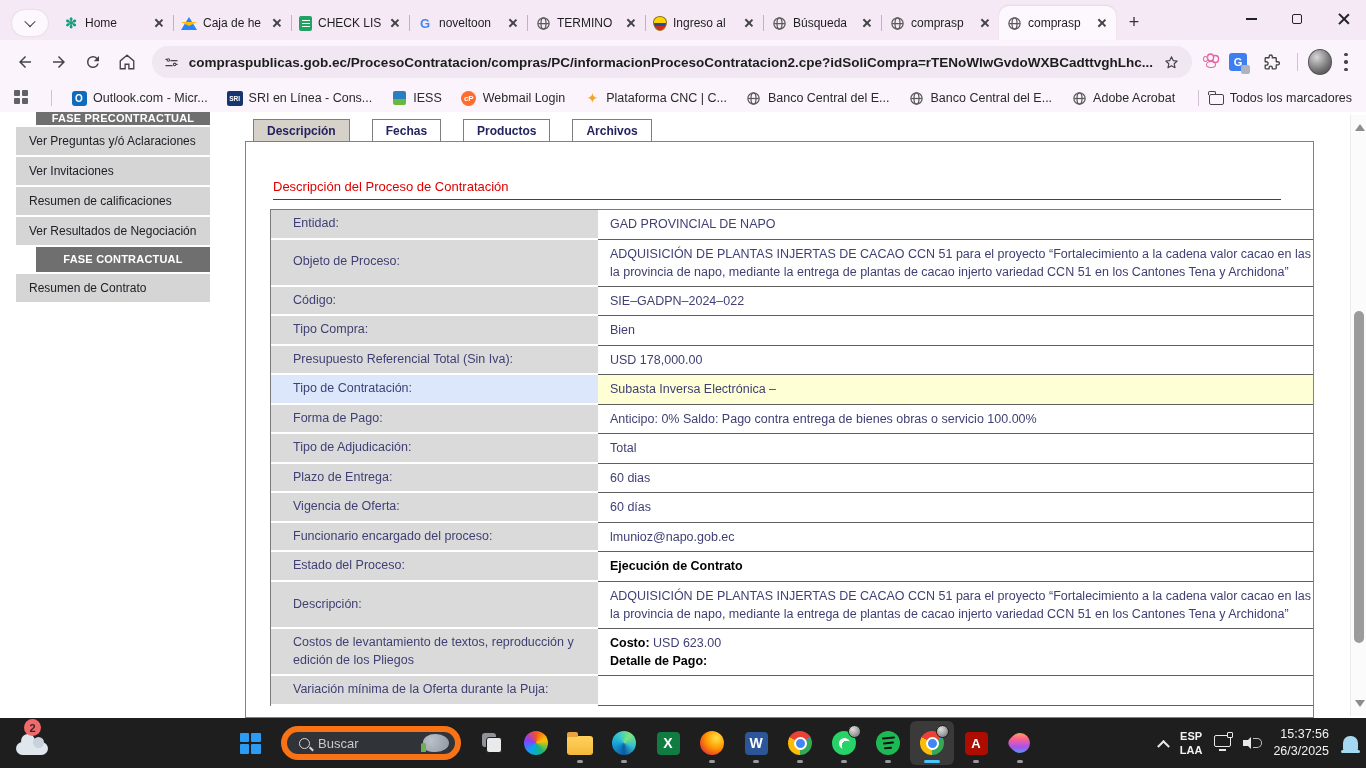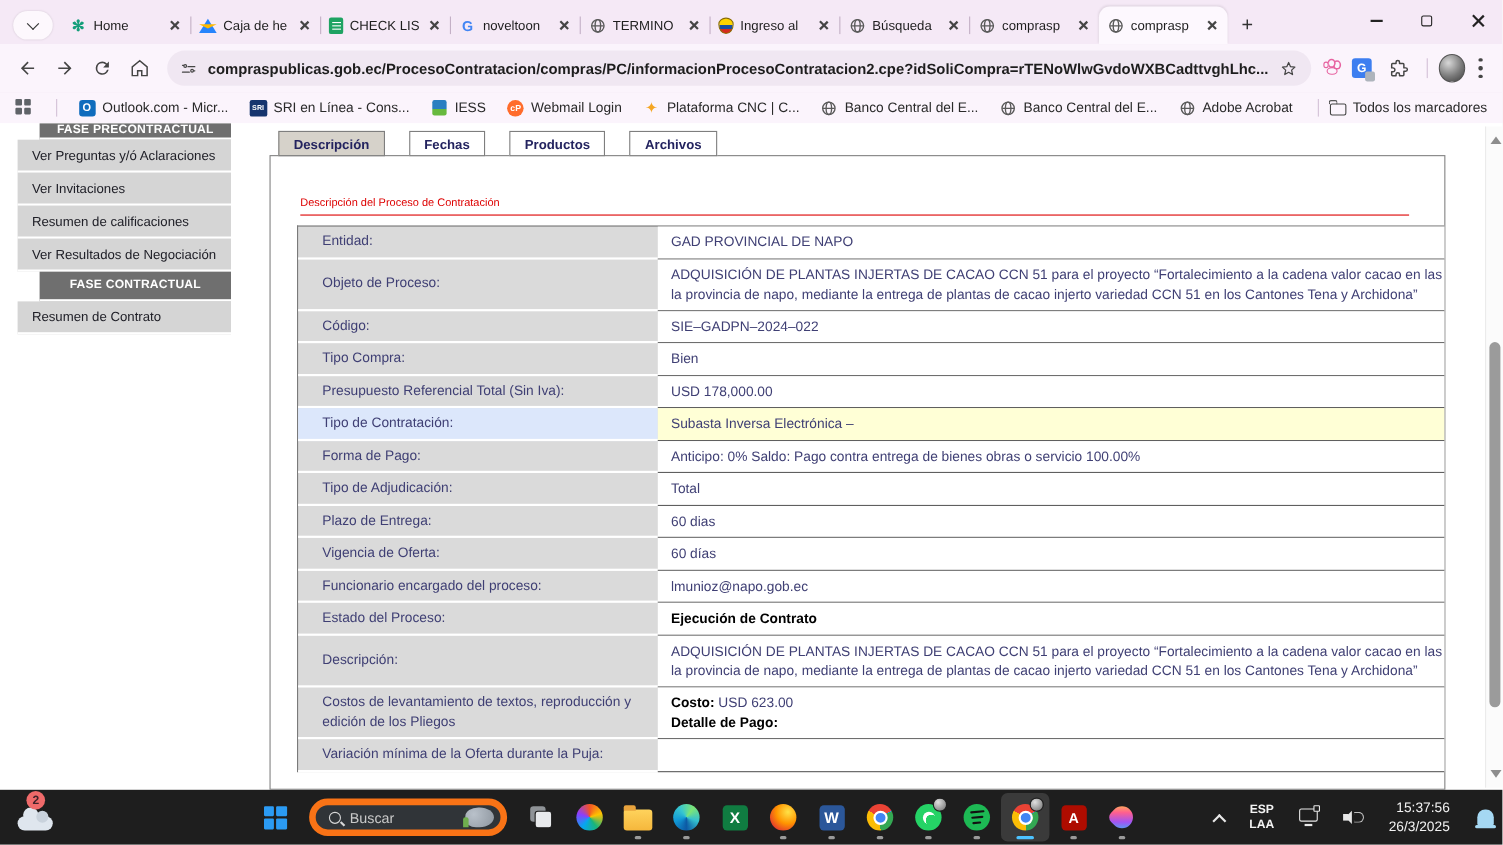--- a/index.html
+++ b/index.html
@@ -75,21 +75,21 @@
   .side-header { background:var(--sidebar-header-bg,#6f6f6f); color:#fff; font-size:11px; font-weight:bold; text-align:center; padding:6px 0 7px; border-bottom:2px solid #fff; letter-spacing:.2px;margin-left:20px; }
   .side-header.cut { height:15px; padding:0; position:relative; overflow:hidden; }
   .side-header.cut span { position:absolute; bottom:1px; left:0; right:0; }
   .side-item { background:var(--sidebar-item-bg,#d5d5d5); color:#202028; font-size:12px; padding:7px 6px 7px 13px; border-bottom:2px solid #fff; }
 
   .ptabs { position:absolute; top:7px; left:253px; display:flex; gap:22px; z-index:2;text-align:right; }
   .ptab { height:23px; padding:0 13px; display:flex; align-items:center; background:#fff; border:1px solid #7e7e7e; font-size:12px; font-weight:bold; color:#23235f; }
   .ptab.active { background:var(--active-tab-bg,#d6d2ca); }
 
   .panel { position:absolute; left:245px; top:29px; width:1069px; height:577px; border:1px solid #828282; background:#fff; overflow:hidden; }
-  .page-heading { margin:37px 0 9px 27px; width:1008px; color:var(--heading-red,#e00000); font-size:10px; padding-bottom:5px; border-bottom:1px solid var(--heading-red,#e00000); }
+  .page-heading { margin:37px 0 9px 27px; width:1008px; color:var(--heading-red,#e00000); font-size:13px; padding-bottom:5px; border-bottom:1px solid var(--heading-red,#e00000); }
   .dtable { margin-left:24px; width:1192px; background:#dadada; border:1px solid #7a7a7a; border-bottom:none; }
   .trow { display:flex; }
   .tlabel { width:327px; padding:5px 8px 5px 22px; font-size:12.5px; color:var(--table-text,#3f3f74); display:flex; align-items:center; border-bottom:2px solid #fff; line-height:1.4; }
   .tvalue { flex:1; margin-right:33px; background:#fff; border-bottom:1px solid #5f5f5f; padding:5px 12px; font-size:12.5px; color:var(--table-text,#3f3f74); display:flex; flex-direction:column; justify-content:center; line-height:1.45; }
   .trow.hl .tlabel { background:var(--highlight-blue-label,#dce7fb); }
   .trow.hl .tvalue { background:var(--highlight-yellow,#ffffd6); }
   .seg-b { font-weight:bold; color:#000; }
 
   .vscroll { position:absolute; right:0; top:3px; bottom:2px; width:16px; background:#fbfbfb; border-left:1px solid #ebebeb; }
   .varrow { position:absolute; left:3.5px; width:0; height:0; border-left:5px solid transparent; border-right:5px solid transparent; }
@@ -131,21 +131,21 @@
   .ic-acrobat { background:#ae0c00; font-size:13px; }
   .ic-firefox { width:24px; height:24px; border-radius:50%; background:radial-gradient(circle at 68% 30%,#ffe247,#ff9500 45%,#e6402a 78%,#b5007f); }
   .ic-chrome { width:24px; height:24px; border-radius:50%; background:conic-gradient(from -60deg,#ea4335 0 33%,#4285f4 0 34%,#34a853 34% 66%,#fbbc05 66% 100%); display:flex; align-items:center; justify-content:center; }
   .ic-chrome::after { content:""; width:9px; height:9px; border-radius:50%; background:#4285f4; border:2.6px solid #fff; }
   .ic-whatsapp { width:24px; height:24px; border-radius:50%; background:#25d366; display:flex; align-items:center; justify-content:center; }
   .ic-whatsapp::after { content:""; width:11px; height:11px; border-radius:50%; background:radial-gradient(circle at 70% 70%,#25d366 45%,#fff 48%); }
   .ic-spotify { width:24px; height:24px; border-radius:50%; background:#1db954; display:flex; flex-direction:column; align-items:center; justify-content:center; gap:2.6px; }
   .ic-spotify i { height:2.2px; background:#121212; border-radius:2px; transform:rotate(-5deg); }
   .ic-spotify i:nth-child(1){width:13px;} .ic-spotify i:nth-child(2){width:11px;} .ic-spotify i:nth-child(3){width:8px;}
   .ic-paint { width:20px; height:20px; border-radius:50% 50% 50% 6px; background:linear-gradient(135deg,#ffd23e,#ff5f8f 35%,#a254f2 65%,#2bc2f0); transform:rotate(45deg); }
-  .tray { position:absolute; right:8px; top:0; height:50px; display:flex; align-items:center; gap:23px; color:#f2f2f2; }
+  .tray { position:absolute; right:8px; top:0; height:50px; display:flex; align-items:center; gap:12px; color:#f2f2f2; }
   .chev-up { width:9px; height:9px; border-left:2px solid #e8e8e8; border-top:2px solid #e8e8e8; transform:rotate(45deg) translate(2px,2px); }
   .lang { font-size:11px; font-weight:bold; line-height:1.3; text-align:center; }
   .net-ic { width:17px; height:12px; border:1.6px solid #e8e8e8; border-radius:2px; position:relative; margin-top:-4px; }
   .net-ic::after { content:""; position:absolute; left:4px; bottom:-5px; width:7px; height:1.6px; background:#e8e8e8; box-shadow:0 -1px 0 0 transparent; }
   .net-ic::before { content:""; position:absolute; right:-3px; top:-4px; width:4px; height:4px; border:1.4px solid #e8e8e8; border-radius:1px; background:#1e1e1e; }
   .vol-ic { position:relative; width:18px; height:14px; }
   .vol-ic::before { content:""; position:absolute; left:0; top:4px; width:5px; height:6px; background:#e8e8e8; }
   .vol-ic::after { content:""; position:absolute; left:2px; top:1px; border-top:6px solid transparent; border-bottom:6px solid transparent; border-right:6px solid #e8e8e8; }
   .vol-wave { position:absolute; left:10px; top:2px; width:9px; height:10px; border:1.6px solid #bdbdbd; border-left:none; border-radius:0 9px 9px 0; }
   .clock { font-size:12.5px; line-height:1.35; text-align:right; }

